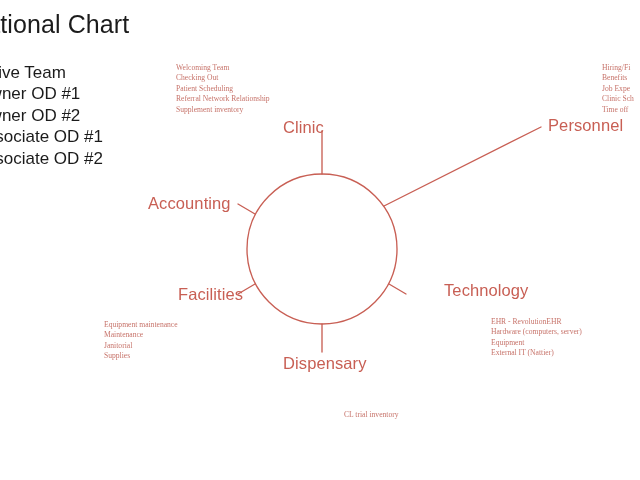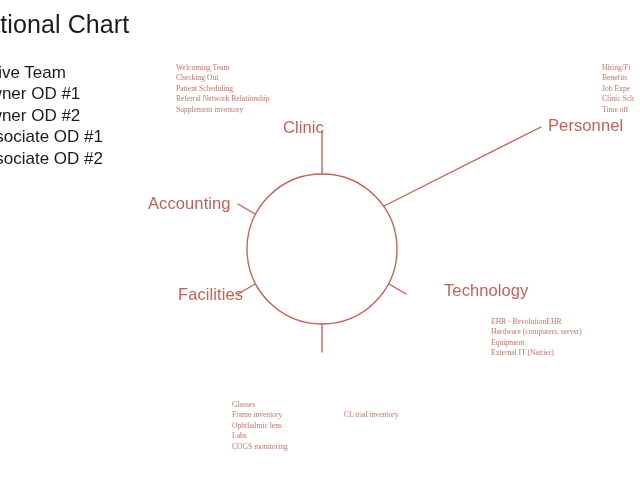--- a/index.html
+++ b/index.html
@@ -127,20 +127,21 @@
       <circle cx="322" cy="249" r="75"></circle>
     </g>
   </svg>
 
   <div id="hub-label">
   </div>
 
   <div class="branch-label" id="label-clinic">Clinic</div>
   <div class="branch-label" id="label-personnel">Personnel</div>
   <div class="branch-label" id="label-technology">Technology</div>
+  <div class="branch-label" id="label-dispensary">Dispensary</div>
   <div class="branch-label" id="label-facilities">Facilities</div>
   <div class="branch-label" id="label-accounting">Accounting</div>
 
   <div class="detail-list" id="list-clinic-a">
     <div>Welcoming Team</div>
     <div>Checking Out</div>
     <div>Patient Scheduling</div>
     <div>Referral Network Relationship</div>
     <div>Supplement inventory</div>
   </div>
@@ -155,26 +156,25 @@
   </div>
 
 
   <div class="detail-list" id="list-technology">
     <div>EHR - RevolutionEHR</div>
     <div>Hardware (computers, server)</div>
     <div>Equipment</div>
     <div>External IT (Nattier)</div>
   </div>
 
+  <div class="detail-list" id="list-facilities">
+    <div>Equipment maintenance</div>
+    <div>Maintenance</div>
+    <div>Janitorial</div>
+    <div>Supplies</div>
+  </div>
 
-  <div class="detail-list" id="list-dispensary">
-    <div>Glasses</div>
-    <div>Frame inventory</div>
-    <div>Ophthalmic lens</div>
-    <div>Labs</div>
-    <div>COGS monitoring</div>
-  </div>
 
   <div class="detail-list" id="list-dispensary-b">
     <div>CL trial inventory</div>
   </div>
 
 </div>
 
 </body></html>

